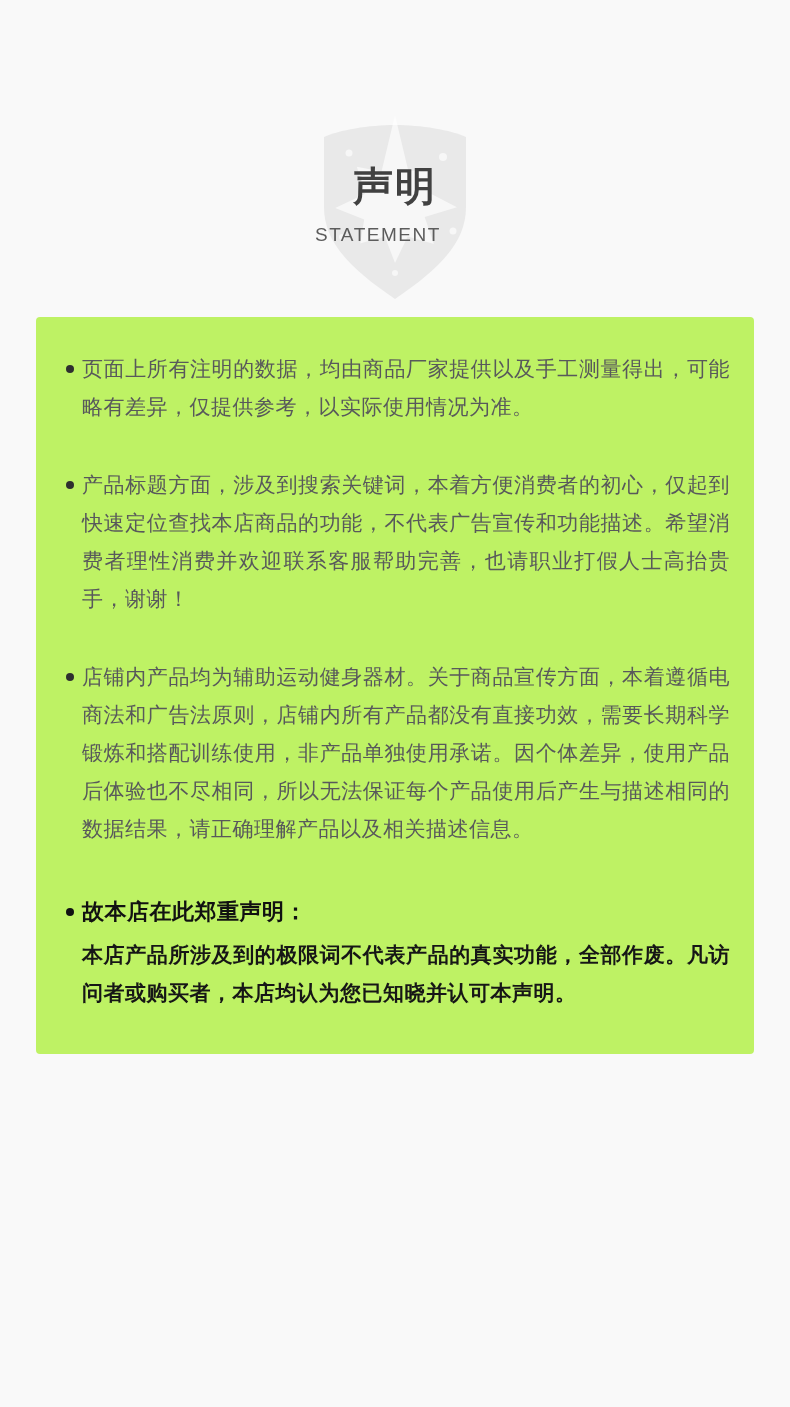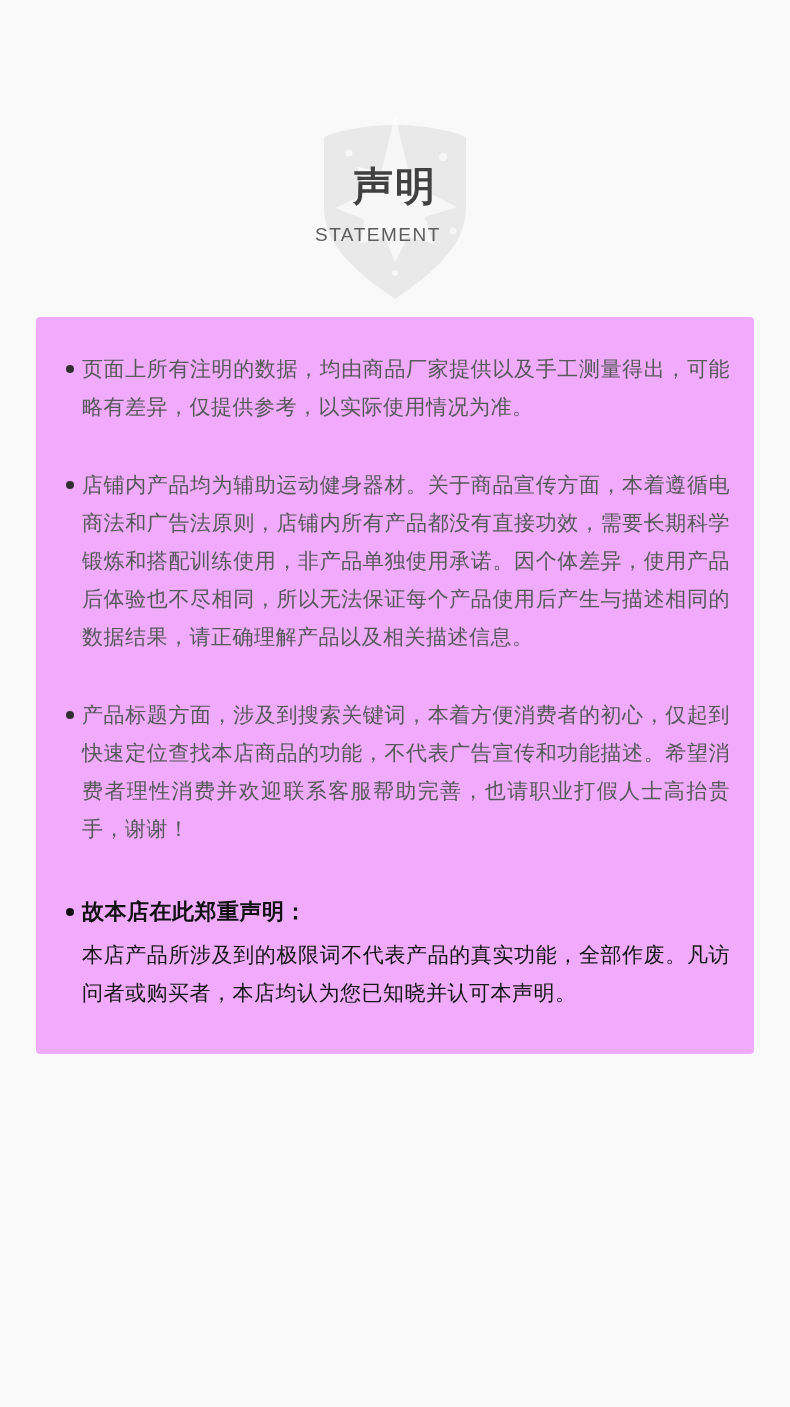--- a/index.html
+++ b/index.html
@@ -44,21 +44,21 @@
     line-height: 24px;
     font-weight: 500;
     letter-spacing: 1.5px;
     color: #5c5c5c;
   }
 
   
   .card {
     width: 718px;
     margin: 16px auto 84px;
-    background: #f0abfc;
+    background: #bef264;
     border-radius: 4px;
     padding: 33px 24px 42px 0;
     box-sizing: border-box;
   }
   .items { margin: 0; padding: 0; list-style: none; }
   .item {
     position: relative;
     padding-left: 46px;
     margin: 0 0 40px 0;
     font-size: 21px;
@@ -97,21 +97,21 @@
     line-height: 38px;
     font-weight: 700;
     letter-spacing: 0.5px;
     color: #111111;
     margin-bottom: 5px;
   }
   .final-body {
     font-size: 21px;
     line-height: 38px;
     letter-spacing: 0.5px;
-    font-weight: 400;
+    font-weight: 700;
     color: #161616;
     text-align: justify;
   }
 </style>
 </head>
 <body>
 
 <div class="page">
 
   <div class="badge">
@@ -126,22 +126,22 @@
         <circle cx="80" cy="162" r="3"></circle>
       </g>
     </svg>
     <div class="badge-title">声明</div>
     <div class="badge-subtitle">STATEMENT</div>
   </div>
 
   <div class="card">
     <ul class="items">
       <li class="item">页面上所有注明的数据，均由商品厂家提供以及手工测量得出，可能略有差异，仅提供参考，以实际使用情况为准。</li>
+      <li class="item">产品标题方面，涉及到搜索关键词，本着方便消费者的初心，仅起到快速定位查找本店商品的功能，不代表广告宣传和功能描述。希望消费者理性消费并欢迎联系客服帮助完善，也请职业打假人士高抬贵手，谢谢！</li>
       <li class="item">店铺内产品均为辅助运动健身器材。关于商品宣传方面，本着遵循电商法和广告法原则，店铺内所有产品都没有直接功效，需要长期科学锻炼和搭配训练使用，非产品单独使用承诺。因个体差异，使用产品后体验也不尽相同，所以无法保证每个产品使用后产生与描述相同的数据结果，请正确理解产品以及相关描述信息。</li>
-      <li class="item">产品标题方面，涉及到搜索关键词，本着方便消费者的初心，仅起到快速定位查找本店商品的功能，不代表广告宣传和功能描述。希望消费者理性消费并欢迎联系客服帮助完善，也请职业打假人士高抬贵手，谢谢！</li>
     </ul>
     <div class="final">
       <div class="final-heading">故本店在此郑重声明：</div>
       <div class="final-body">本店产品所涉及到的极限词不代表产品的真实功能，全部作废。凡访问者或购买者，本店均认为您已知晓并认可本声明。</div>
     </div>
   </div>
 
 </div>
 
 </body></html>

